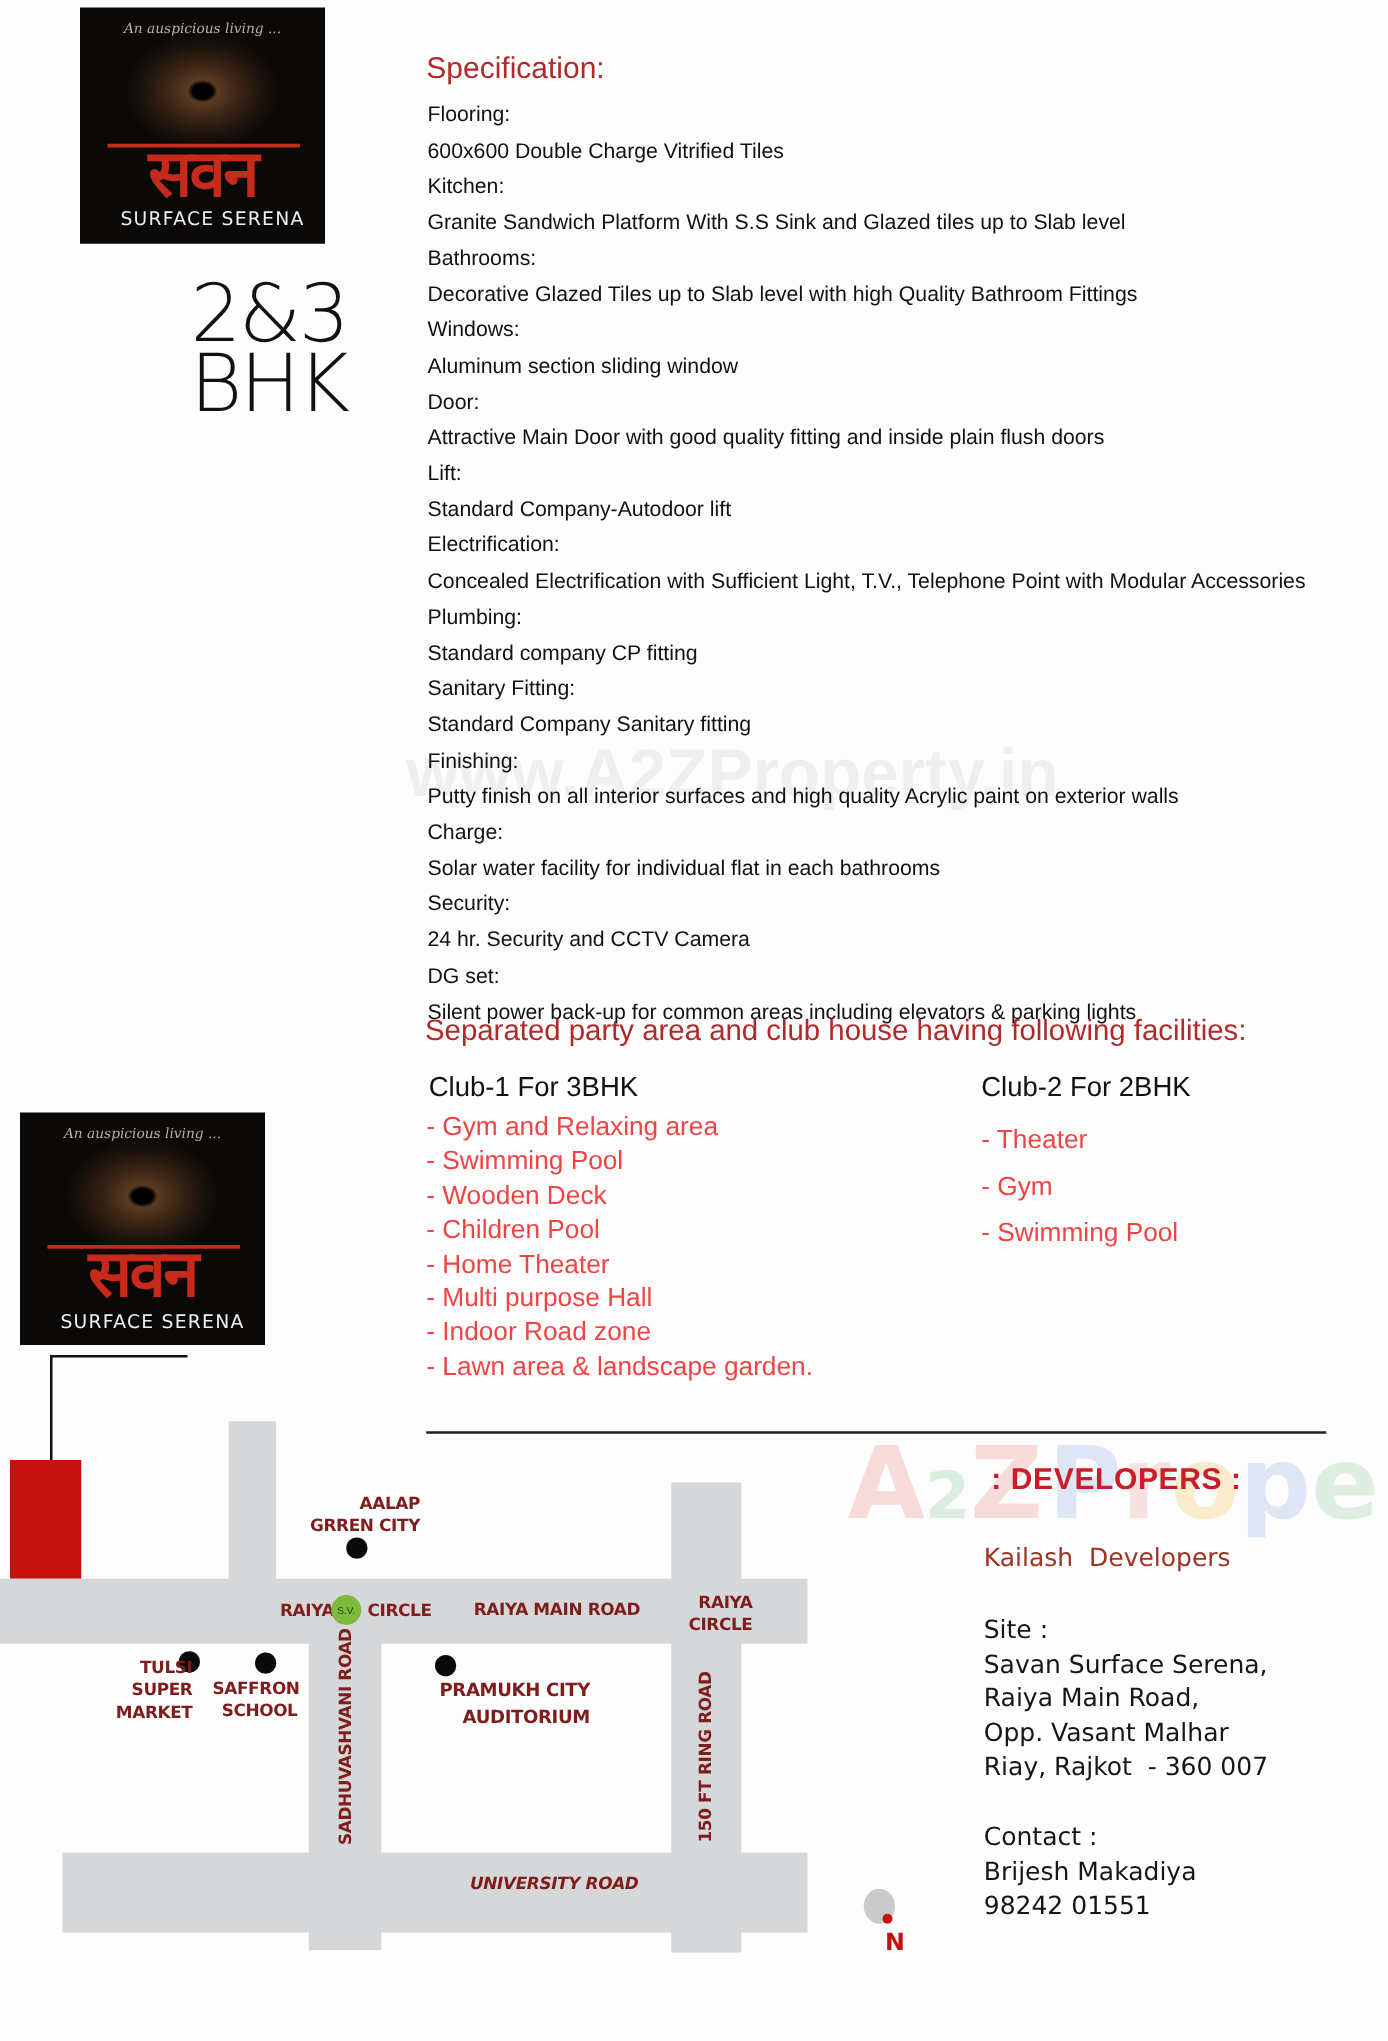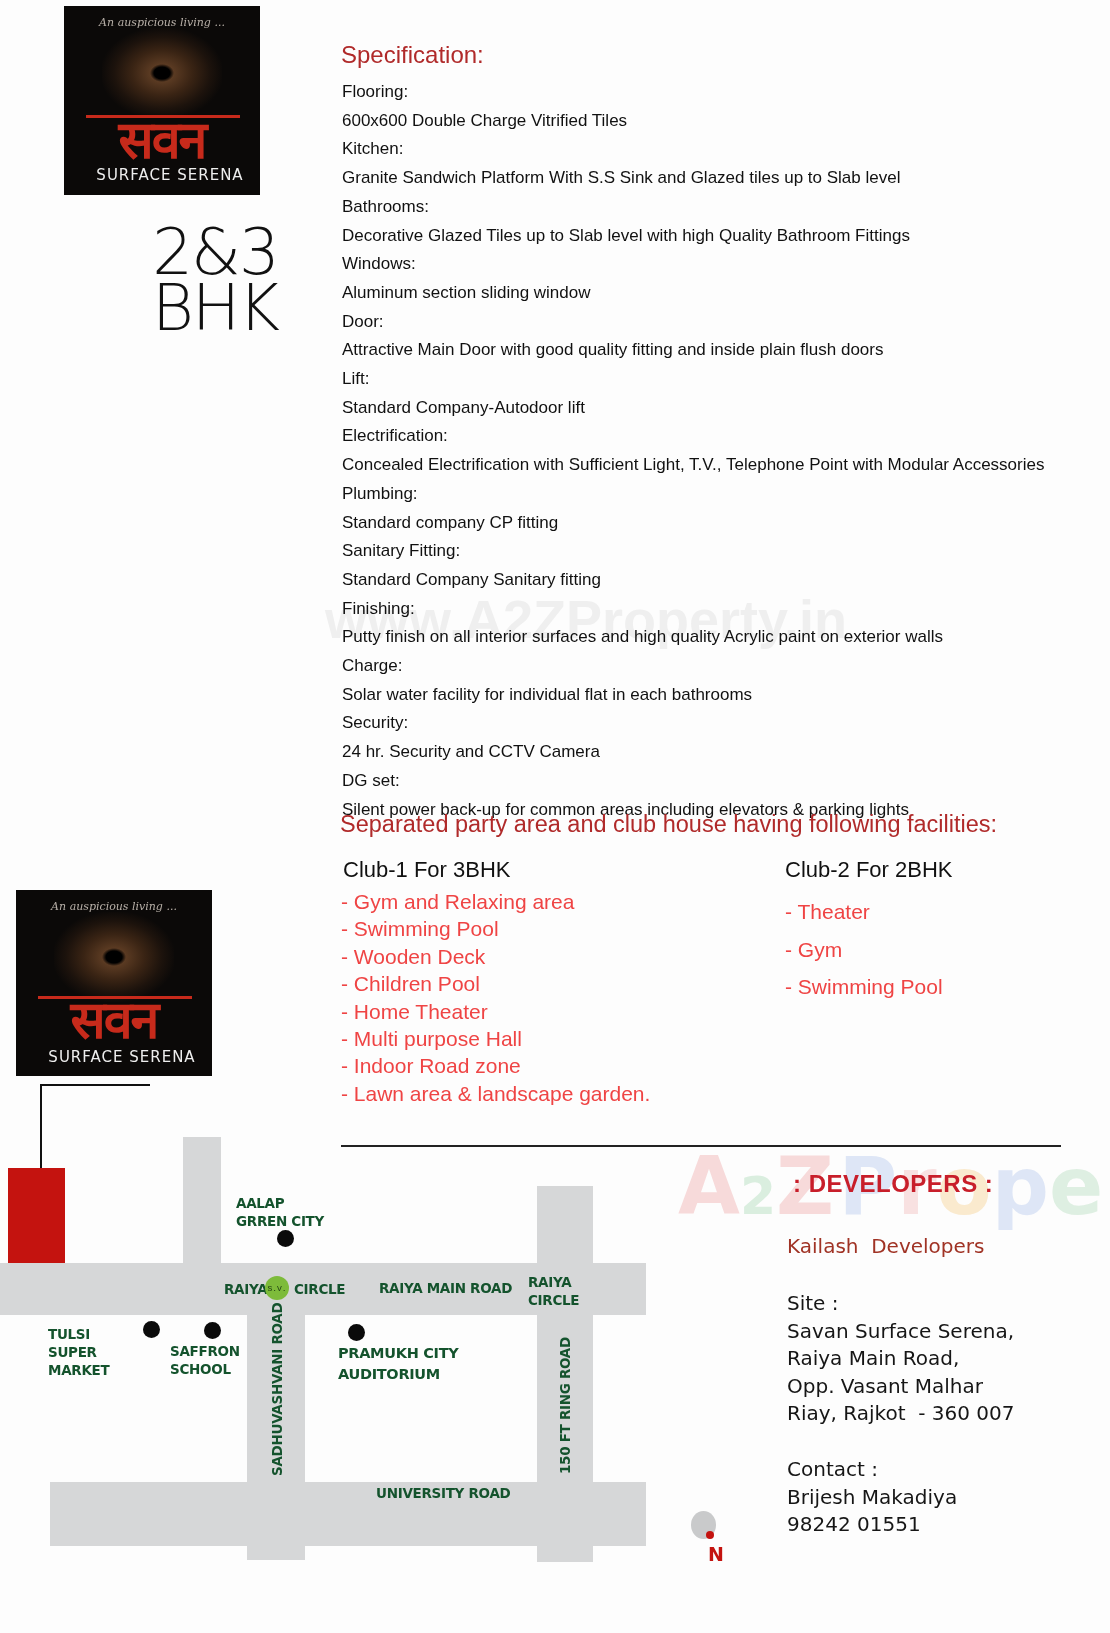--- a/index.html
+++ b/index.html
@@ -12,21 +12,21 @@
   .logo .brand { position:absolute; left:0; right:0; font-family:"DejaVu Serif", serif; font-weight:bold; color:#c72a1b; letter-spacing:-2px; }
   .logo .bar { position:absolute; height:3px; background:#c72a1b; }
   .logo .sub { position:absolute; left:16px; right:0; font-family:"DejaVu Sans", sans-serif; font-size:15px; letter-spacing:1px; color:#eee; }
   .bhk { font-family:"DejaVu Sans", sans-serif; font-weight:200; color:#111; line-height:56px; font-size:64px; text-align:center; letter-spacing:-2px; }
   .spec-title { color:#b02a2a; font-size:24px; }
   .spec-line { font-size:17px; line-height:28.7px; color:#111; white-space:nowrap; }
   .club-head { font-size:22px; }
   .club-item { font-size:21px; color:#ef4444; white-space:nowrap; }
   .hr { height:1.5px; background:#222; }
   .road { background:#d6d7d8; }
-  .map-label { font-family:"DejaVu Sans", sans-serif; font-weight:bold; font-size:13.5px; color:#14532d; text-align:left; line-height:18px; white-space:nowrap; letter-spacing:-0.3px; }
+  .map-label { font-family:"DejaVu Sans", sans-serif; font-weight:bold; font-size:13.5px; color:#7f1d1d; text-align:right; line-height:18px; white-space:nowrap; letter-spacing:-0.3px; }
   .dot { width:17px; height:17px; border-radius:50%; background:#0a0a0a; }
   .vert { writing-mode:vertical-rl; transform:rotate(180deg); }
   .dev-title { font-family:"Liberation Sans", sans-serif; font-weight:bold; font-size:24px; color:#c81e2a; letter-spacing:0.5px; }
   .dev-name { font-family:"DejaVu Sans", sans-serif; font-size:20px; color:#a03325; }
   .dev-text { font-family:"DejaVu Sans", sans-serif; font-size:20px; line-height:27.5px; color:#161616; white-space:nowrap; }
   .watermark { color:rgba(150,150,150,0.13); font-size:54px; font-weight:bold; white-space:nowrap; }
   .wm-letter { font-family:"DejaVu Sans", sans-serif; font-weight:bold; font-size:80px; }
 </style>
 </head>
 <body>
@@ -121,21 +121,21 @@
   <div class="abs road" style="left:537px;top:56px;width:56px;height:376px;"></div>
   <div class="abs road" style="left:50px;top:352px;width:596px;height:64px;"></div>
 
   <div class="abs map-label" style="left:236px;top:64px;width:100px;">
     <div style="white-space:pre-line;">AALAP
 GRREN CITY</div>
   </div>
   <div class="abs dot" style="left:277px;top:100px;"></div>
 
   <div class="abs map-label" style="left:224px;top:150px;">RAIYA</div>
-  <div class="abs" style="left:265px;top:146px;width:24px;height:24px;border-radius:50%;background:#7dbb3a;font-family:Liberation Mono, monospace;font-size:8px;color:#1a3a10;display:flex;align-items:center;justify-content:center;">
+  <div class="abs" style="left:265px;top:146px;width:24px;height:24px;border-radius:50%;background:#7dbb3a;font-family:Liberation Sans, sans-serif;font-size:8px;color:#1a3a10;display:flex;align-items:center;justify-content:center;">
     <span>S.V.</span>
   </div>
   <div class="abs map-label" style="left:294px;top:150px;">CIRCLE</div>
   <div class="abs map-label" style="left:379px;top:149px;">RAIYA MAIN ROAD</div>
   <div class="abs map-label" style="left:528px;top:143px;width:74px;">
     <div style="white-space:pre-line;">RAIYA
 CIRCLE</div>
   </div>
 
   <div class="abs dot" style="left:143px;top:191px;"></div>
@@ -151,21 +151,21 @@
 
   <div class="abs map-label vert" style="left:268px;top:198px;height:148px;">SADHUVASHVANI ROAD</div>
 
   <div class="abs dot" style="left:348px;top:194px;"></div>
   <div class="abs map-label" style="left:338px;top:213px;width:134px;font-size:14.5px;line-height:21px;">
     <div style="white-space:pre-line;">PRAMUKH CITY
 AUDITORIUM</div>
   </div>
 
   <div class="abs map-label vert" style="left:556px;top:228px;height:116px;">150 FT RING ROAD</div>
-  <div class="abs map-label" style="left:376px;top:354px;">UNIVERSITY ROAD</div>
+  <div class="abs map-label" style="left:376px;top:368px;font-style:italic;">UNIVERSITY ROAD</div>
 
   <div class="abs" style="left:691px;top:381px;width:25px;height:28px;border-radius:50%;background:#c9cacb;"></div>
   <div class="abs" style="left:706px;top:401px;width:8px;height:8px;border-radius:50%;background:#c4130f;"></div>
   <div class="abs" style="left:708px;top:413px;font-family:'DejaVu Sans',sans-serif;font-weight:bold;color:#c4130f;font-size:19px;">N</div>
 </div>
 
 <div class="abs" style="left:678px;top:1140px;width:432px;height:90px;overflow:hidden;white-space:nowrap;">
   <span class="wm-letter" style="color:rgba(220,60,60,0.18);">A</span><span class="wm-letter" style="color:rgba(60,170,90,0.18);font-size:52px;">2</span><span class="wm-letter" style="color:rgba(220,60,60,0.18);">Z</span>
   <span class="wm-letter" style="color:rgba(60,110,210,0.16);">P</span><span class="wm-letter" style="color:rgba(220,60,60,0.14);">r</span><span class="wm-letter" style="color:rgba(240,170,40,0.22);">o</span><span class="wm-letter" style="color:rgba(60,110,210,0.16);">p</span><span class="wm-letter" style="color:rgba(60,170,90,0.16);">e</span>
 </div>

